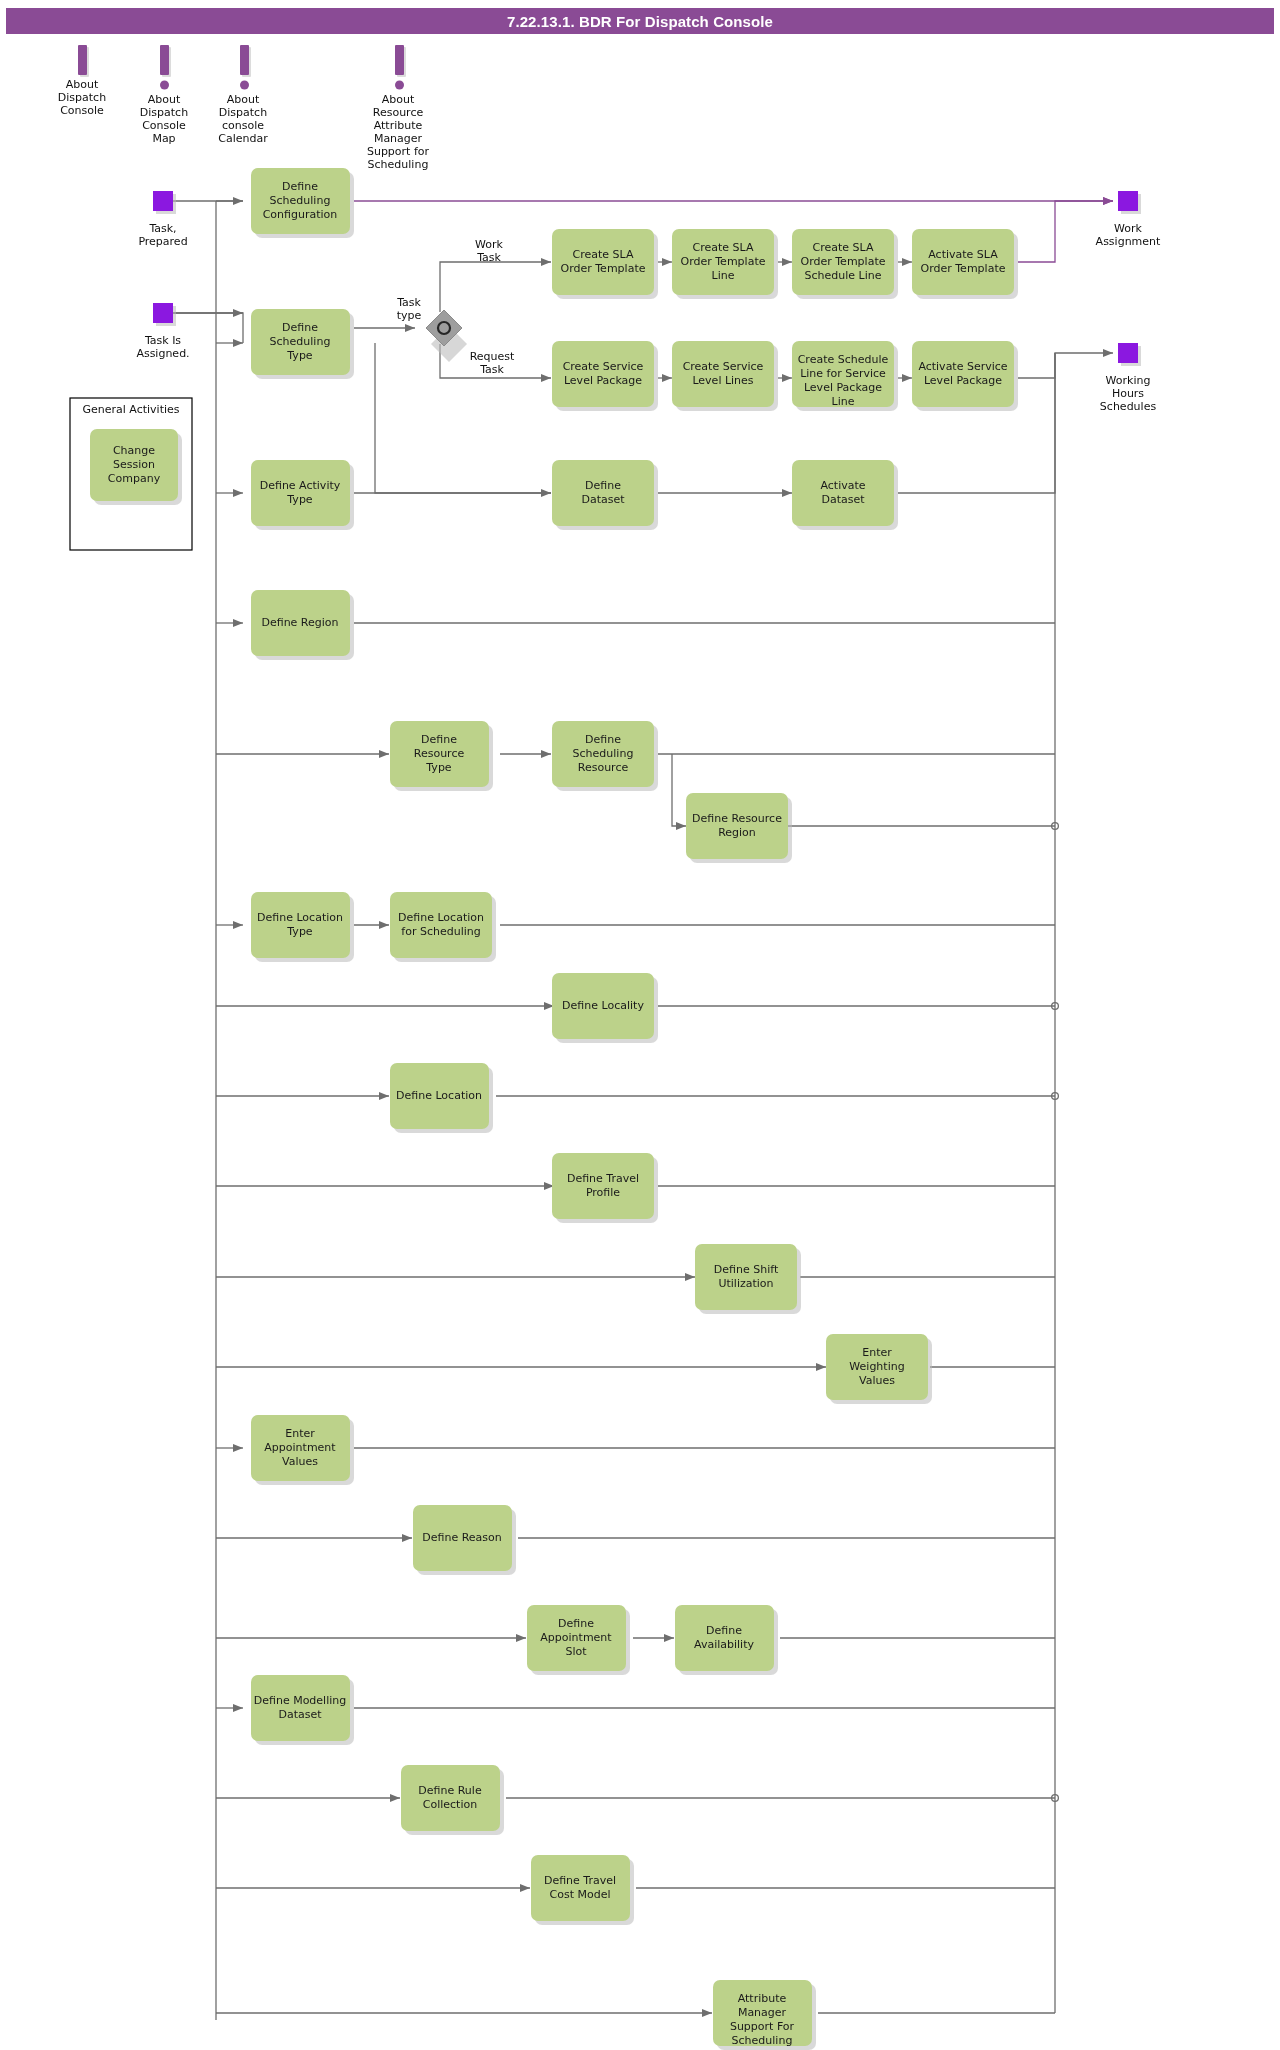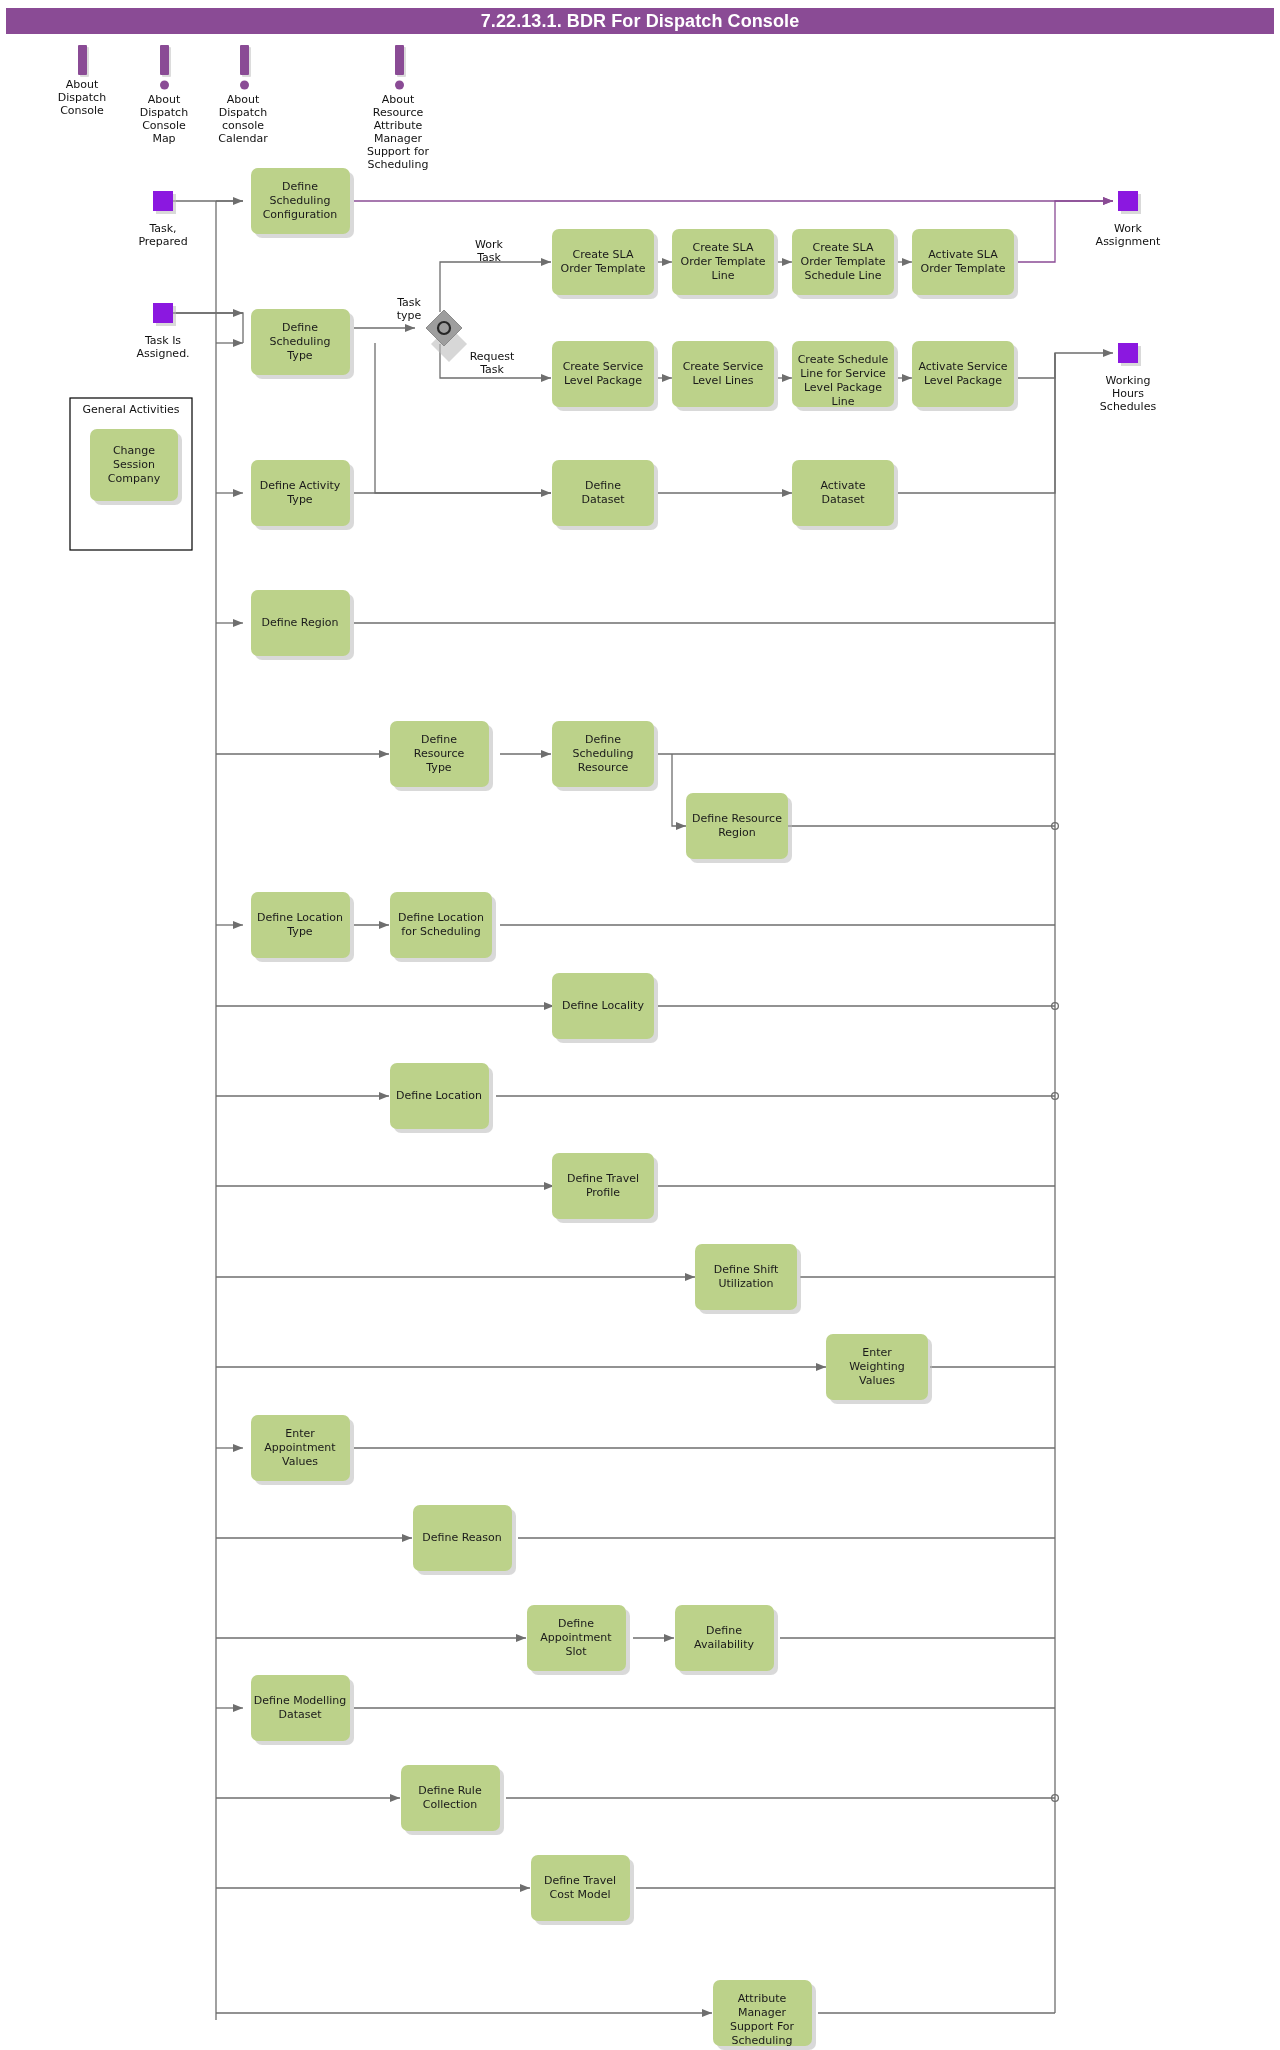--- a/index.html
+++ b/index.html
@@ -2,21 +2,21 @@
 <html><head>
 <meta charset="utf-8">
 <style>
   html,body{margin:0;padding:0;background:#ffffff;}
   body{font-family:"DejaVu Sans","Liberation Sans",sans-serif;}
   #page{position:relative;width:1280px;height:2050px;background:#fff;overflow:hidden;}
 
   .titlebar{
     position:absolute;left:6px;top:8px;width:1268px;height:26px;
     background:#8a4b95;color:#fff;display:flex;align-items:center;justify-content:center;
-    font-size:18px;font-weight:bold;letter-spacing:.1px;
+    font-size:15px;font-weight:bold;letter-spacing:.1px;
     font-family:"Liberation Sans",sans-serif;
   }
 
   svg.canvas{position:absolute;left:0;top:0;width:1280px;height:2050px;}
 
   .task-rect{fill:#bcd28a;stroke:none;}
   .task-shadow{fill:#b9b9b9;opacity:.55;}
   .task-label{
     font-family:"DejaVu Sans",sans-serif;font-size:11px;fill:#1a1a1a;
     text-anchor:middle;dominant-baseline:middle;

